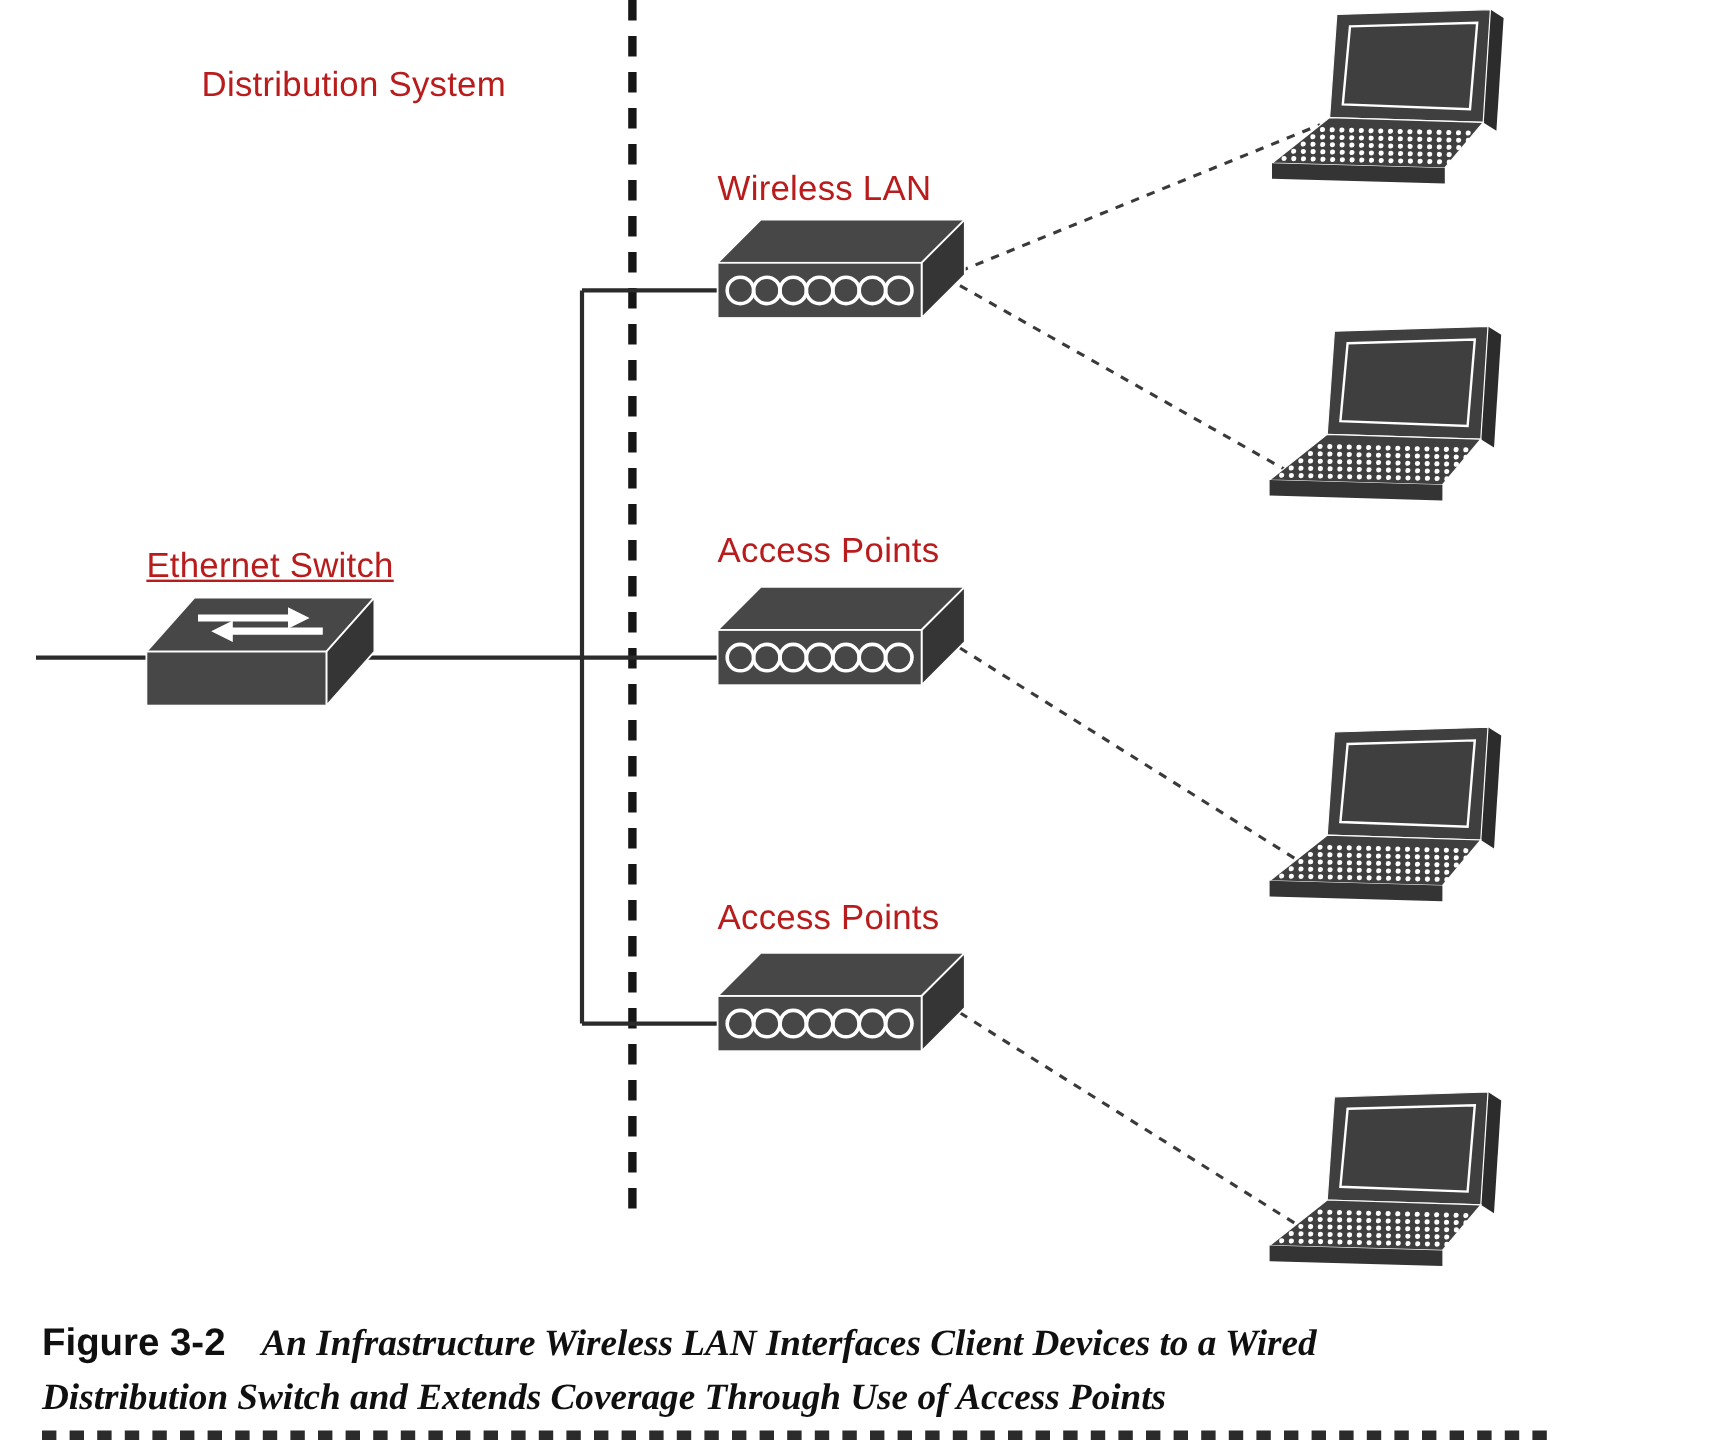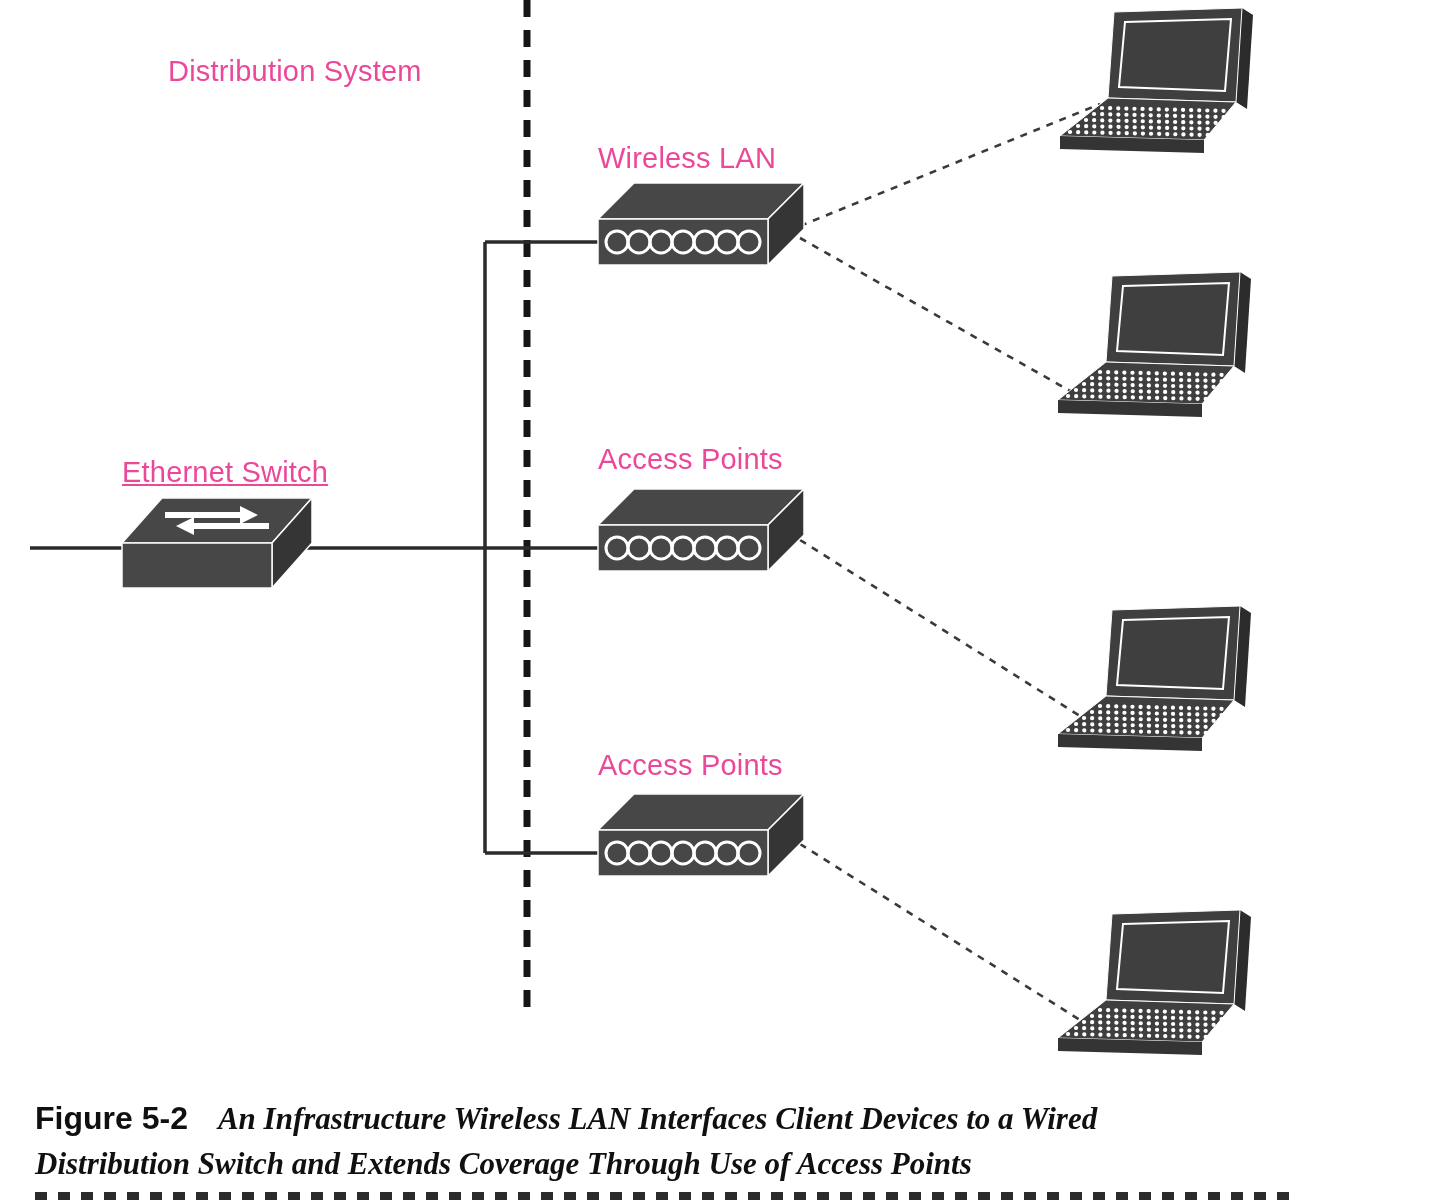--- a/index.html
+++ b/index.html
@@ -1,20 +1,20 @@
 <!DOCTYPE html>
 <html><head>
 <meta charset="utf-8">
 <style>
   * { margin:0; padding:0; box-sizing:border-box; }
   html,body { width:1440px; height:1200px; background:#ffffff; overflow:hidden;
               font-family:"Liberation Sans", sans-serif; }
   .stage { position:absolute; left:0; top:0; width:1440px; height:1200px; background:#ffffff; }
   svg.diagram { position:absolute; left:0; top:0; }
-  .lbl { position:absolute; font-size:29px; color:#ec4899; letter-spacing:0.2px; white-space:nowrap; }
+  .lbl { position:absolute; font-size:29px; color:#b91c1c; letter-spacing:0.2px; white-space:nowrap; }
   .caption { position:absolute; left:35px; top:1096px; width:1395px;
              font-size:31px; line-height:45px; color:#101010; }
   .figlabel { font-weight:bold; font-size:32px; margin-right:30px;
               font-family:"Liberation Sans", sans-serif; font-style:normal; }
   .captext { font-family:Liberation Serif, serif; font-style:italic; font-weight:600;margin-top:34px; }
 </style>
 </head>
 <body>
 
 <div class="stage">
@@ -89,17 +89,17 @@
     <line x1="35" y1="1196" x2="1300" y2="1196" stroke="#2b2b2b" stroke-width="8" stroke-dasharray="12 11"></line>
   </svg>
 
   <div class="lbl" style="left:168px; top:55px;">Distribution System</div>
   <div class="lbl" style="left:598px; top:142px;">Wireless LAN</div>
   <div class="lbl" style="left:598px; top:443px;">Access Points</div>
   <div class="lbl" style="left:598px; top:749px;">Access Points</div>
   <div class="lbl" style="left:122px; top:456px;text-decoration:underline;">Ethernet Switch</div>
 
   <div class="caption">
-    <span class="figlabel">Figure 5-2</span><span class="captext">An Infrastructure Wireless LAN Interfaces Client Devices to a Wired</span><br>
+    <span class="figlabel">Figure 3-2</span><span class="captext">An Infrastructure Wireless LAN Interfaces Client Devices to a Wired</span><br>
     <span class="captext">Distribution Switch and Extends Coverage Through Use of Access Points</span>
   </div>
 
 </div>
 
 </body></html>

